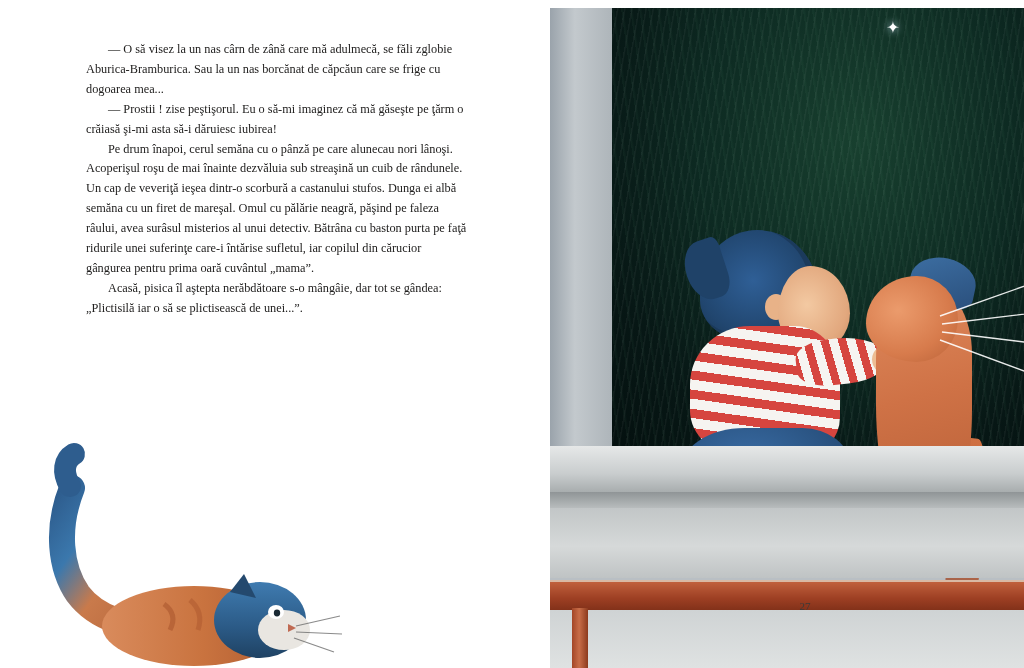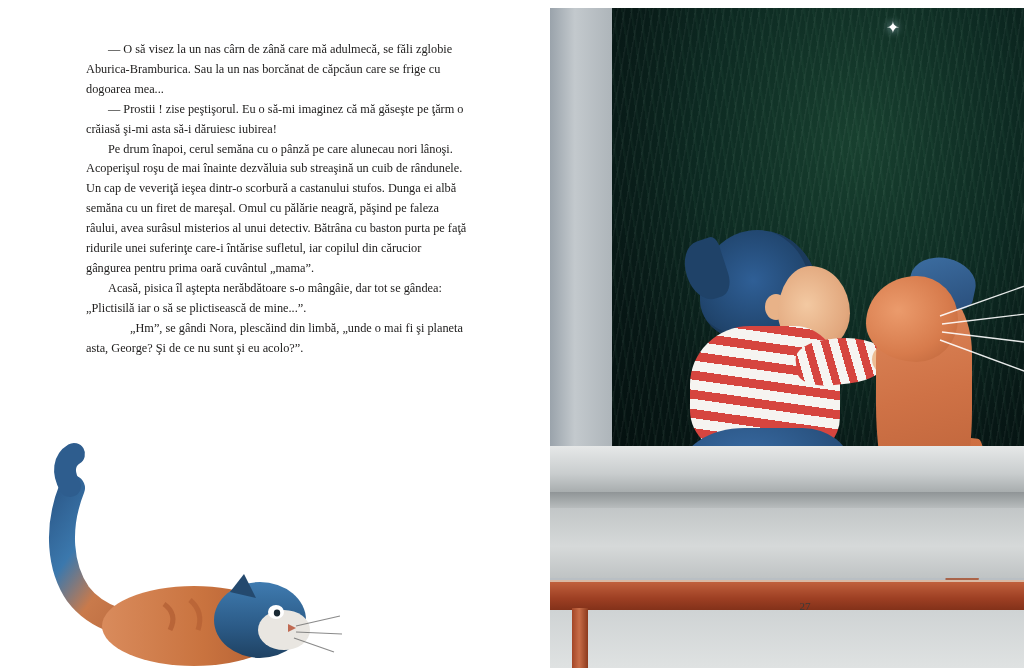--- a/index.html
+++ b/index.html
@@ -334,22 +334,21 @@
 <body>
 
 <div class="spread">
 
   <div class="page-left">
 
     <div class="text-column">
       <p class="ind">— O să visez la un nas cârn de zână care mă adulmecă, se făli zglobie Aburica-Bramburica. Sau la un nas borcănat de căpcăun care se frige cu dogoarea mea...</p>
       <p class="ind">— Prostii ! zise peştişorul. Eu o să-mi imaginez că mă găseşte pe ţărm o crăiasă şi-mi asta să-i dăruiesc iubirea!</p>
       <p class="ind">Pe drum înapoi, cerul semăna cu o pânză pe care alunecau nori lânoşi. Acoperişul roşu de mai înainte dezvăluia sub streaşină un cuib de rândunele. Un cap de veveriţă ieşea dintr-o scorbură a castanului stufos. Dunga ei albă semăna cu un firet de mareşal. Omul cu pălărie neagră, păşind pe faleza râului, avea surâsul misterios al unui detectiv. Bătrâna cu baston purta pe faţă ridurile unei suferinţe care-i întărise sufletul, iar copilul din cărucior gângurea pentru prima oară cuvântul „mama”.</p>
-      <p class="ind">Acasă, pisica îl aştepta nerăbdătoare s-o mângâie, dar tot se gândea: „Plictisilă iar o să se plictisească de mine...”.</p>
-      <p class="ind2">„Hm”, se gândi Nora, plescăind din limbă, „unde o mai fi şi planeta asta, George? Şi de ce nu sunt şi eu acolo?”.</p>
+      <p class="ind">Acasă, pisica îl aştepta nerăbdătoare s-o mângâie, dar tot se gândea: „Plictisilă iar o să se plictisească de unei...”.</p>
     </div>
 
     <svg class="cat-art" viewBox="0 0 320 300">
       <defs>
         <linearGradient id="tailg" x1="0" y1="0" x2="1" y2="1">
           <stop offset="0%" stop-color="#2e5d8e"></stop>
           <stop offset="28%" stop-color="#3b78ad"></stop>
           <stop offset="55%" stop-color="#c97a4b"></stop>
           <stop offset="100%" stop-color="#b5653a"></stop>
         </linearGradient>

